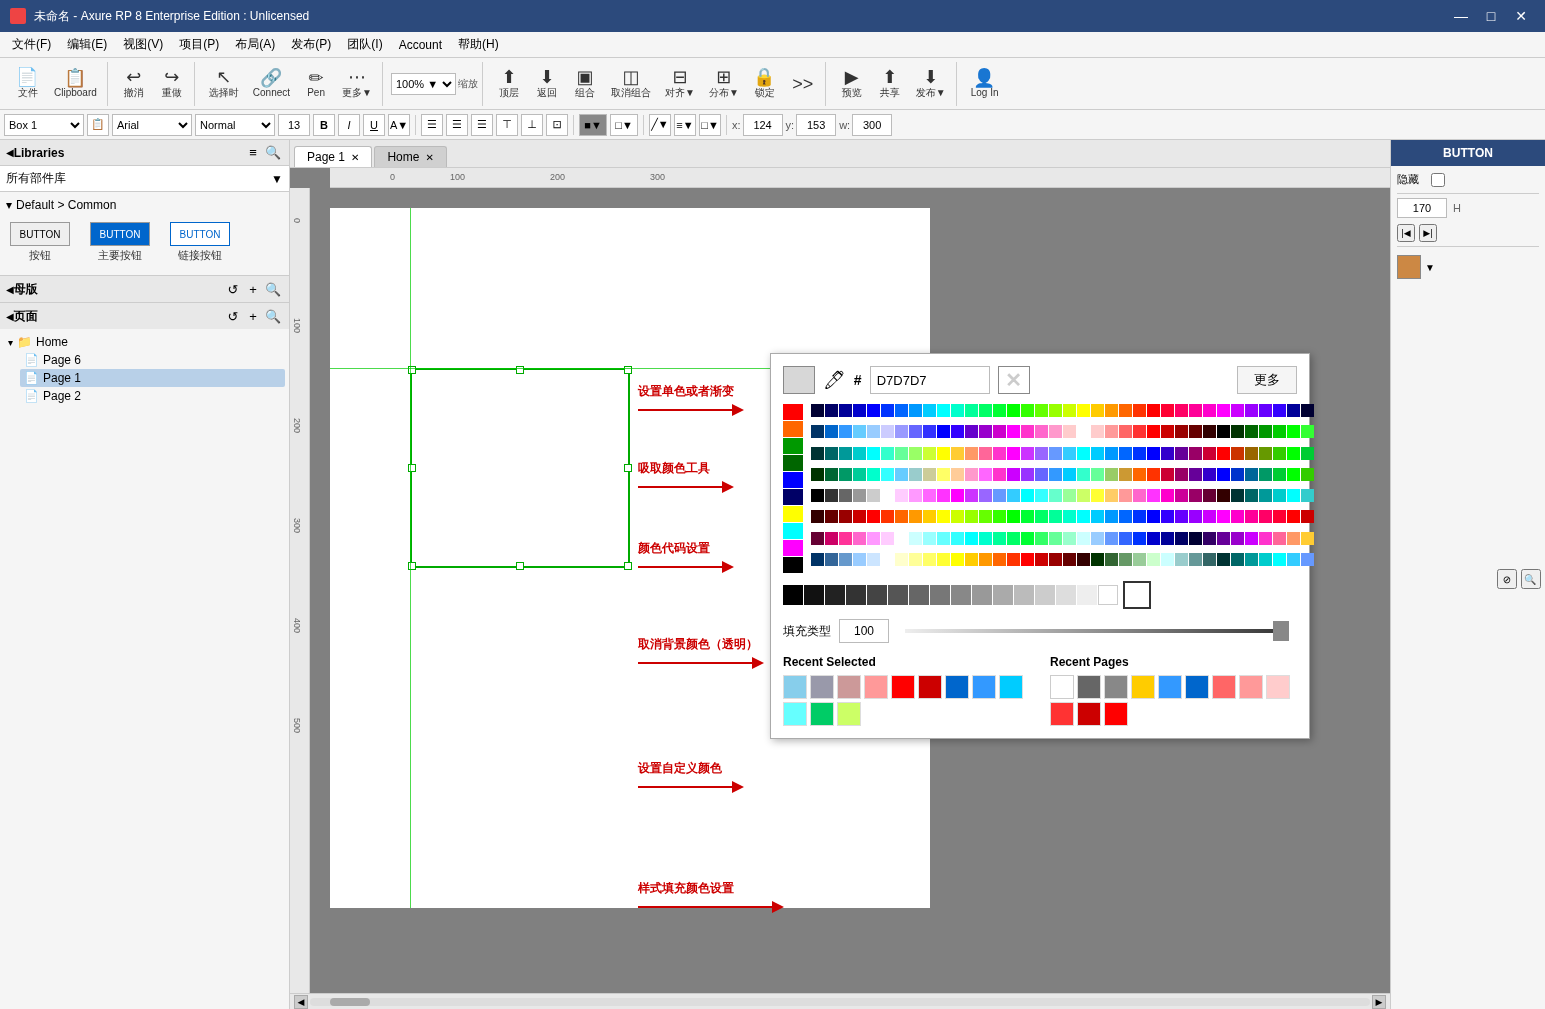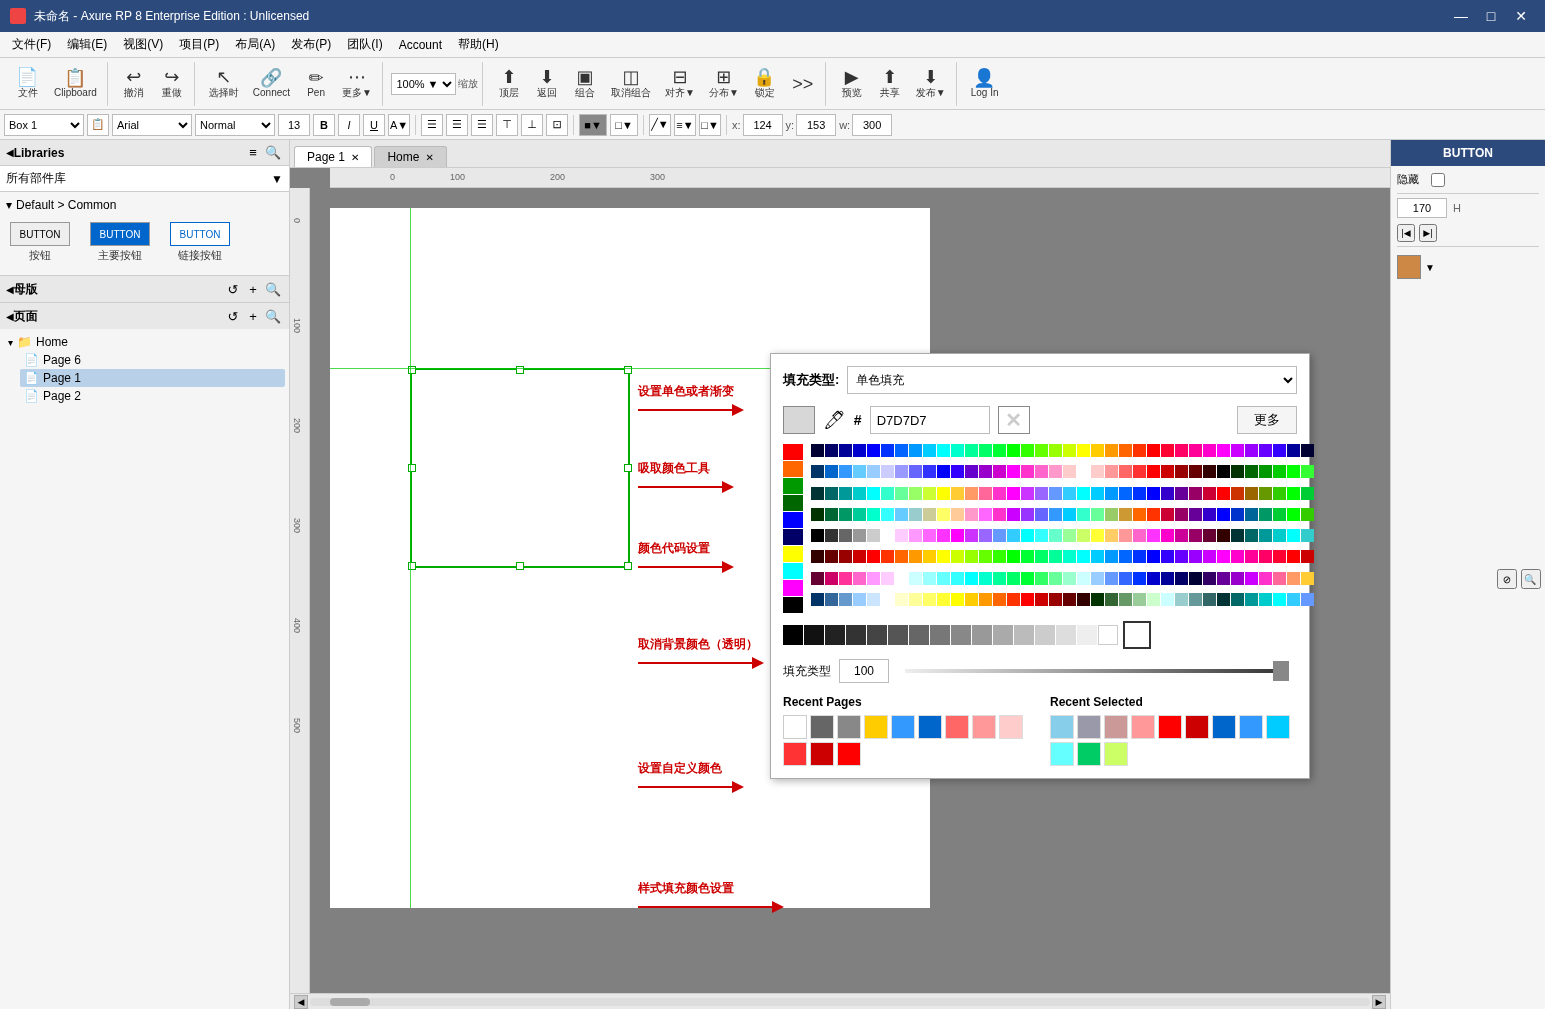--- a/index.html
+++ b/index.html
@@ -16,21 +16,21 @@
     #menubar { background: #f5f5f5; border-bottom: 1px solid #ccc; height: 26px; display: flex; align-items: center; padding: 0 4px; }
     .menu-item { padding: 2px 8px; cursor: pointer; font-size: 12px; }
 
     
     #toolbar { background: #f5f5f5; border-bottom: 1px solid #ccc; height: 52px; display: flex; align-items: center; padding: 2px 6px; gap: 4px; }
     .toolbar-group { display: flex; align-items: center; gap: 2px; padding: 0 4px; border-right: 1px solid #ccc; height: 44px; }
     .toolbar-group:last-child { border-right: none; }
     .tb-btn { display: flex; flex-direction: column; align-items: center; justify-content: center; cursor: pointer; padding: 2px 6px; min-width: 36px; height: 40px; border-radius: 3px; font-size: 10px; color: #333; }
     .tb-btn .icon { font-size: 18px; line-height: 1; }
     .tb-zoom { display: flex; align-items: center; gap: 2px; }
-    .tb-zoom select { width: 65px; font-size: 11px; text-align: center; }
+    .tb-zoom select { width: 65px; font-size: 11px; }
 
     
     #formatbar { background: #f5f5f5; border-bottom: 1px solid #ccc; height: 30px; display: flex; align-items: center; padding: 0 4px; gap: 3px; }
     .fmt-select { height: 22px; font-size: 11px; border: 1px solid #bbb; background: white; }
     .fmt-btn { height: 22px; min-width: 22px; border: 1px solid #bbb; background: white; cursor: pointer; display: flex; align-items: center; justify-content: center; font-size: 11px; }
     .fmt-input { height: 22px; width: 32px; border: 1px solid #bbb; text-align: center; font-size: 11px; }
     .fmt-sep { width: 1px; height: 20px; background: #ccc; margin: 0 2px; }
     .fmt-coord { display: flex; align-items: center; gap: 2px; }
     .fmt-coord-label { font-size: 11px; color: #555; }
     .fmt-coord-input { height: 22px; width: 40px; border: 1px solid #bbb; text-align: center; font-size: 11px; }
@@ -452,26 +452,20 @@
           <div class="handle bm"></div>
           <div class="handle ml"></div>
           <div class="handle mr"></div>
         </div>
 
         <div style="position:absolute;left:80px;top:0;bottom:0;width:1px;background:#00cc00;opacity:0.7;"></div>
         <div style="position:absolute;left:0;right:0;top:160px;height:1px;background:#00cc00;opacity:0.7;"></div>
       </div>
 
       <div id="color-picker">
-        <div id="cp-header">
-          <span id="cp-label">填充类型:</span>
-          <select id="cp-type-select">
-            <option>单色填充</option>
-          </select>
-        </div>
 
         <div id="cp-hex-row">
           <div id="cp-preview"></div>
           <span id="cp-eyedropper">🖊</span>
           <span id="cp-hash">#</span>
           <input id="cp-hex-input" value="D7D7D7" style="">
           <div id="cp-transparent-btn">
             <div id="cp-transparent-x" style="color:#ccc;font-size:20px;font-weight:bold;">✕</div>
           </div>
           <button id="cp-more-btn">更多</button>
@@ -806,53 +800,53 @@
         <div id="cp-opacity-row">
           <span id="cp-opacity-label">填充类型</span>
           <input id="cp-opacity-input" value="100" style="">
           <div id="cp-opacity-slider">
             <div id="cp-opacity-handle"></div>
           </div>
         </div>
 
         <div id="cp-recent">
           <div class="cp-recent-section">
+            <div class="cp-recent-title">Recent Selected</div>
+            <div class="cp-recent-colors" id="recent-selected-colors">
+            <div class="recent-color" style="background: rgb(135, 206, 235);"></div>
+                <div class="recent-color" style="background: rgb(153, 153, 170);"></div>
+                <div class="recent-color" style="background: rgb(204, 153, 153);"></div>
+                <div class="recent-color" style="background: rgb(255, 153, 153);"></div>
+                <div class="recent-color" style="background: rgb(255, 0, 0);"></div>
+                <div class="recent-color" style="background: rgb(204, 0, 0);"></div>
+                <div class="recent-color" style="background: rgb(0, 102, 204);"></div>
+                <div class="recent-color" style="background: rgb(51, 153, 255);"></div>
+                <div class="recent-color" style="background: rgb(0, 204, 255);"></div>
+                <div class="recent-color" style="background: rgb(102, 255, 255);"></div>
+                <div class="recent-color" style="background: rgb(0, 204, 102);"></div>
+                <div class="recent-color" style="background: rgb(204, 255, 102);"></div>
+              </div>
+          </div>
+          <div class="cp-recent-section">
             <div class="cp-recent-title">Recent Pages</div>
             <div class="cp-recent-colors" id="recent-pages-colors">
             <div class="recent-color" style="background: rgb(255, 255, 255); border: 1px solid rgb(204, 204, 204);"></div>
                 <div class="recent-color" style="background: rgb(102, 102, 102);"></div>
                 <div class="recent-color" style="background: rgb(136, 136, 136);"></div>
                 <div class="recent-color" style="background: rgb(255, 204, 0);"></div>
                 <div class="recent-color" style="background: rgb(51, 153, 255);"></div>
                 <div class="recent-color" style="background: rgb(0, 102, 204);"></div>
                 <div class="recent-color" style="background: rgb(255, 102, 102);"></div>
                 <div class="recent-color" style="background: rgb(255, 153, 153);"></div>
                 <div class="recent-color" style="background: rgb(255, 204, 204);"></div>
                 <div class="recent-color" style="background: rgb(255, 51, 51);"></div>
                 <div class="recent-color" style="background: rgb(204, 0, 0);"></div>
                 <div class="recent-color" style="background: rgb(255, 0, 0);"></div>
               </div>
           </div>
-          <div class="cp-recent-section">
-            <div class="cp-recent-title">Recent Selected</div>
-            <div class="cp-recent-colors" id="recent-selected-colors">
-            <div class="recent-color" style="background: rgb(135, 206, 235);"></div>
-                <div class="recent-color" style="background: rgb(153, 153, 170);"></div>
-                <div class="recent-color" style="background: rgb(204, 153, 153);"></div>
-                <div class="recent-color" style="background: rgb(255, 153, 153);"></div>
-                <div class="recent-color" style="background: rgb(255, 0, 0);"></div>
-                <div class="recent-color" style="background: rgb(204, 0, 0);"></div>
-                <div class="recent-color" style="background: rgb(0, 102, 204);"></div>
-                <div class="recent-color" style="background: rgb(51, 153, 255);"></div>
-                <div class="recent-color" style="background: rgb(0, 204, 255);"></div>
-                <div class="recent-color" style="background: rgb(102, 255, 255);"></div>
-                <div class="recent-color" style="background: rgb(0, 204, 102);"></div>
-                <div class="recent-color" style="background: rgb(204, 255, 102);"></div>
-              </div>
-          </div>
         </div>
       </div>
 
       <div style="position:absolute;top:215px;left:348px;">
         <span style="color:#cc0000;font-size:12px;font-weight:bold;">设置单色或者渐变</span>
         <svg width="120" height="20" style="display:block;">
           <line x1="0" y1="10" x2="100" y2="10" stroke="#cc0000" stroke-width="2" marker-end="url(#arr)"></line>
           <defs>
               <marker id="arr" markerWidth="6" markerHeight="6" refX="3" refY="3" orient="auto">
                 <path d="M0,0 L6,3 L0,6 Z" fill="#cc0000"></path>

